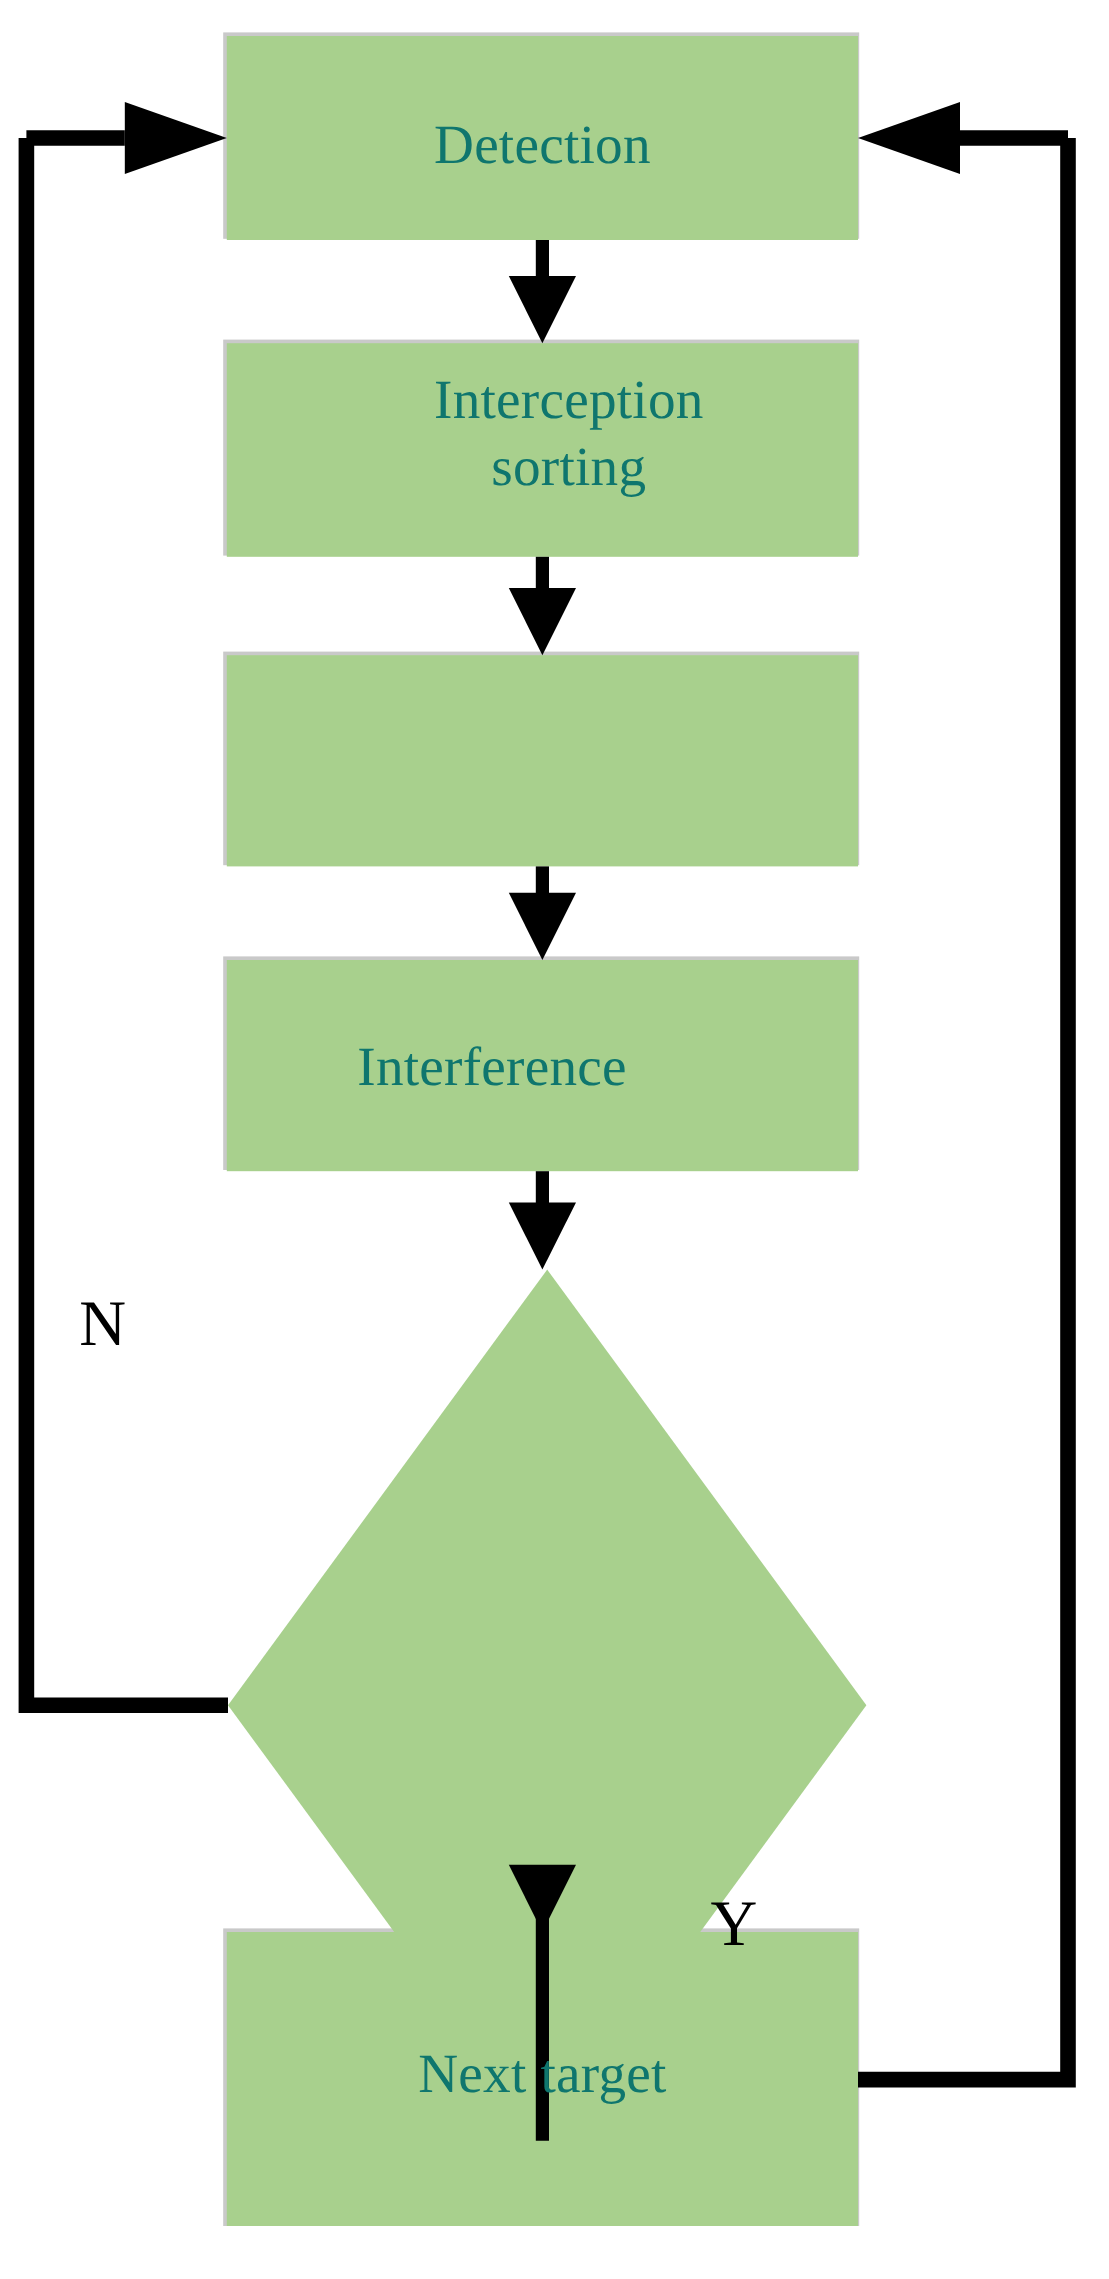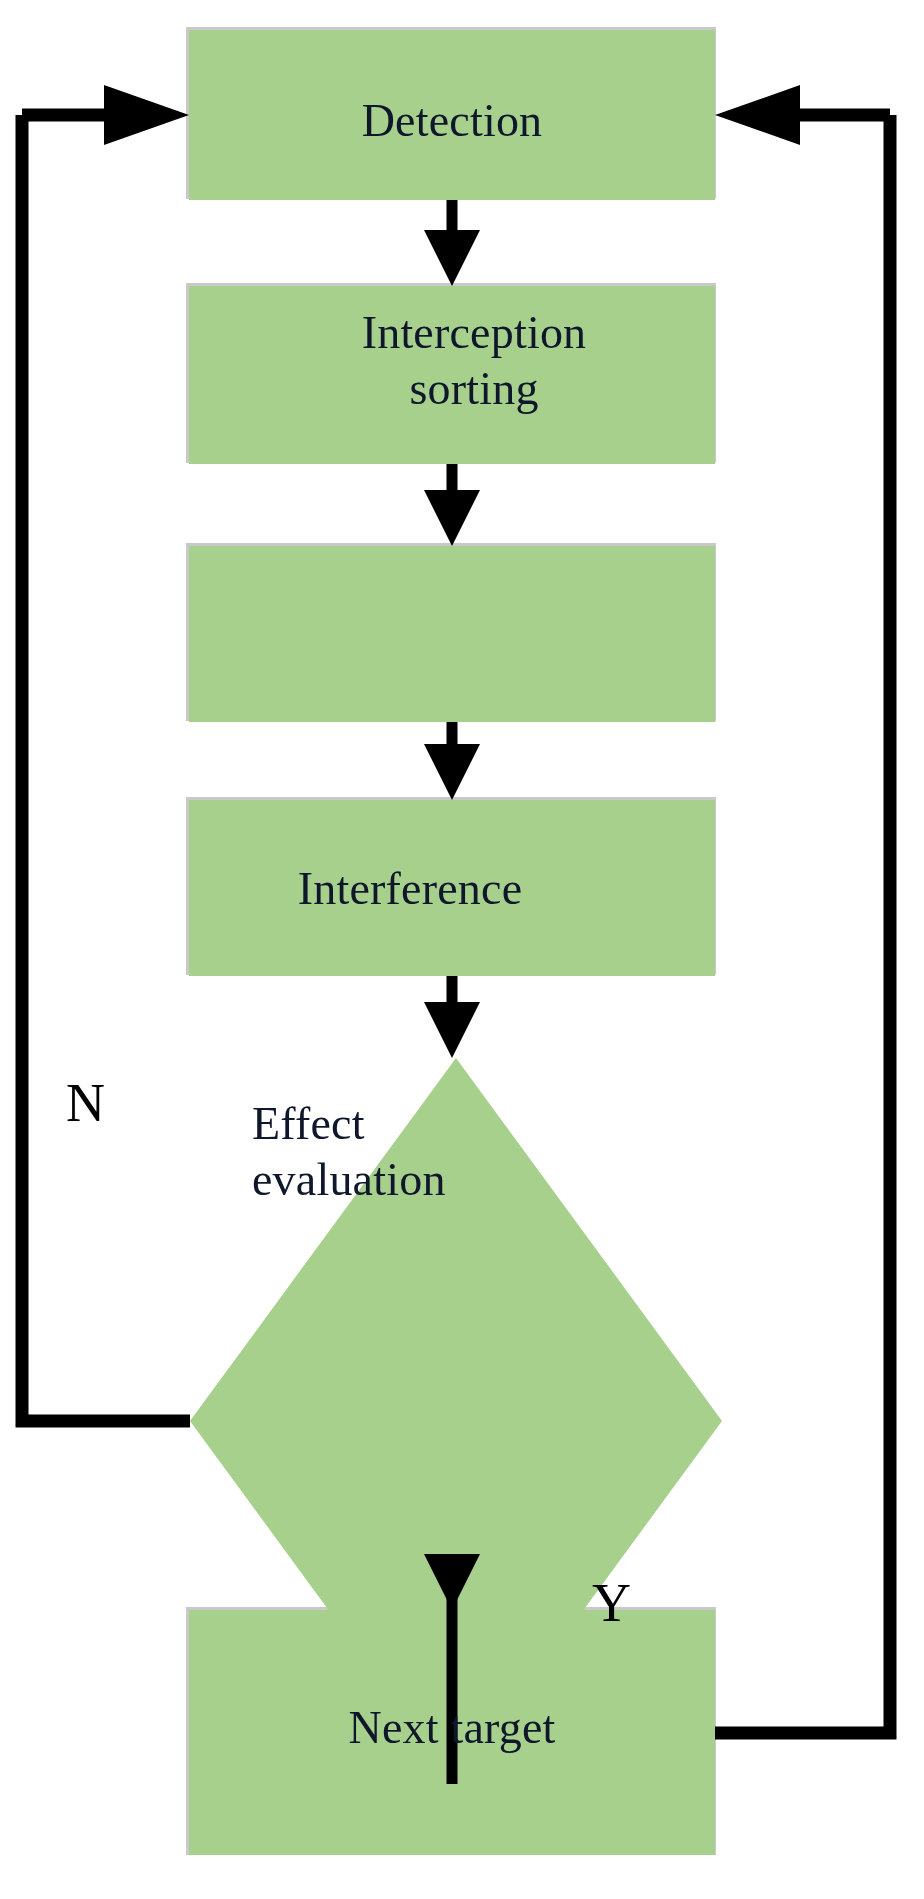--- a/index.html
+++ b/index.html
@@ -20,21 +20,21 @@
   }
   #flow-svg {
     position: absolute;
     left: 0;
     top: 0;
     width: 924px;
     height: 1899px;
   }
   .node-label {
     position: absolute;
-    color: #0f172a;
+    color: #0f766e;
     font-family: "Liberation Serif", "DejaVu Serif", serif;
     font-size: 46px;
     line-height: 1.22;
     text-align: center;
     white-space: pre;
     pointer-events: none;
     letter-spacing: 0.2px;
   }
   .branch-label {
     position: absolute;
@@ -125,22 +125,20 @@
   </svg>
 
   <div class="node-label" style="left:189px; top:93px; width:526px;">Detection</div>
 
   <div class="node-label" style="left:189px; top:305px; width:570px;">Interception
 sorting</div>
 
 
   <div class="node-label" style="left:189px; top:861px; width:442px;">Interference</div>
 
-  <div class="node-label" style="left:252px; top:1096px; width:410px; text-align:left;">Effect
-evaluation</div>
 
   <div class="node-label" style="left:189px; top:1700px; width:526px;">Next target</div>
 
   <div class="branch-label" style="left:66px; top:1076px;">N</div>
 
   <div class="branch-label" style="left:592px; top:1576px;">Y</div>
 
   <div class="hit" style="left:189px; top:30px;   width:526px; height:170px;"></div>
   <div class="hit" style="left:189px; top:286px;  width:526px; height:178px;"></div>
   <div class="hit" style="left:189px; top:546px;  width:526px; height:176px;"></div>

